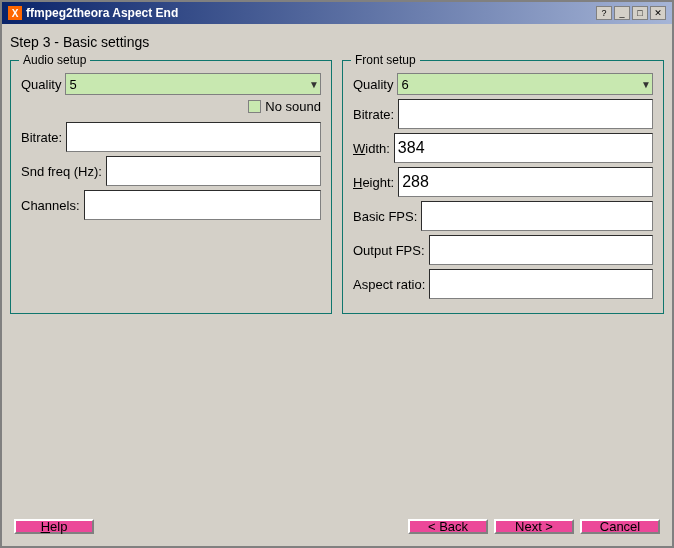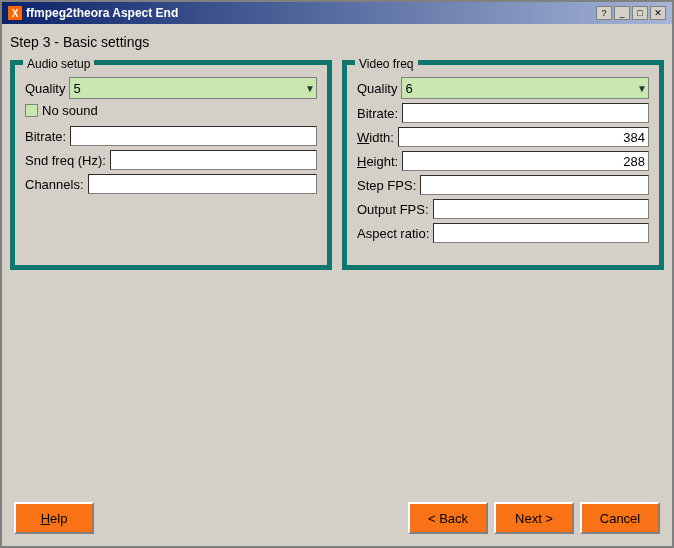--- a/index.html
+++ b/index.html
@@ -77,21 +77,21 @@
       font-weight: normal;
       padding: 2px 0;
     }
     .panels-row {
       display: flex;
       gap: 10px;
       flex: 1;
     }
     .panel {
       flex: 1;
-      border: 5px solid #0f766e;
+      border: 1px solid #0f766e;
       padding: 12px 10px 10px 10px;
       position: relative;
       background: #d4d0c8;
     }
     .panel-legend {
       position: absolute;
       top: -8px;
       left: 8px;
       background: #d4d0c8;
       padding: 0 4px;
@@ -102,27 +102,26 @@
       align-items: center;
       margin-bottom: 4px;
       gap: 4px;
     }
     .form-label {
       font-size: 13px;
       white-space: nowrap;
     }
     .form-input {
       flex: 1;
-      height: 20px;
+      height: 30px;
       background: white;
       border: 1px inset #808080;
       padding: 1px 3px;
-      font-size: 13px;
+      font-size: 16px;
       outline: none;
-      text-align: right;
     }
     .select-wrapper {
       flex: 1;
       position: relative;
       display: flex;
       align-items: center;
     }
     .select-wrapper select {
       width: 100%;
       height: 22px;
@@ -141,20 +140,21 @@
       transform: translateY(-50%);
       pointer-events: none;
       font-size: 10px;
       color: #333;
     }
     .checkbox-row {
       display: flex;
       align-items: center;
       gap: 4px;
       margin-bottom: 8px;
+      justify-content: flex-end;
     }
     .checkbox-box {
       width: 13px;
       height: 13px;
       background: #c8e8b0;
       border: 1px solid #808080;
       display: flex;
       align-items: center;
       justify-content: center;
       flex-shrink: 0;
@@ -165,23 +165,23 @@
       justify-content: space-between;
       align-items: center;
       padding: 6px 4px 4px 4px;
       flex-shrink: 0;
     }
     .footer-right {
       display: flex;
       gap: 6px;
     }
     .footer-btn {
-      height: 32px;
+      height: 15px;
       min-width: 80px;
-      background: #f97316;
+      background: #ec4899;
       border: 2px solid;
       border-color: #ffffff #808080 #808080 #ffffff;
       padding: 2px 12px;
       font-size: 13px;
       cursor: pointer;
       display: flex;
       align-items: center;
       justify-content: center;
       gap: 2px;
       outline: none;
@@ -246,21 +246,21 @@
           <input class="form-input" type="text" value="" style="">
         </div>
 
         <div class="form-row">
           <span class="form-label">Channels:</span>
           <input class="form-input" type="text" value="" style="">
         </div>
       </div>
 
       <div class="panel">
-        <span class="panel-legend">Video freq</span>
+        <span class="panel-legend">Front setup</span>
 
         <div class="form-row">
           <span class="form-label">Quality</span>
           <div class="select-wrapper">
             <select>
               <option>6</option>
             </select>
             <span class="select-arrow">▼</span>
           </div>
         </div>
@@ -274,21 +274,21 @@
           <span class="form-label"><span style="text-decoration:underline">W</span>idth:</span>
           <input class="form-input" type="text" value="384" style="">
         </div>
 
         <div class="form-row">
           <span class="form-label"><span style="text-decoration:underline">H</span>eight:</span>
           <input class="form-input" type="text" value="288" style="">
         </div>
 
         <div class="form-row">
-          <span class="form-label">Step FPS:</span>
+          <span class="form-label">Basic FPS:</span>
           <input class="form-input" type="text" value="" style="">
         </div>
 
         <div class="form-row">
           <span class="form-label">Output FPS:</span>
           <input class="form-input" type="text" value="" style="">
         </div>
 
         <div class="form-row">
           <span class="form-label">Aspect ratio:</span>

